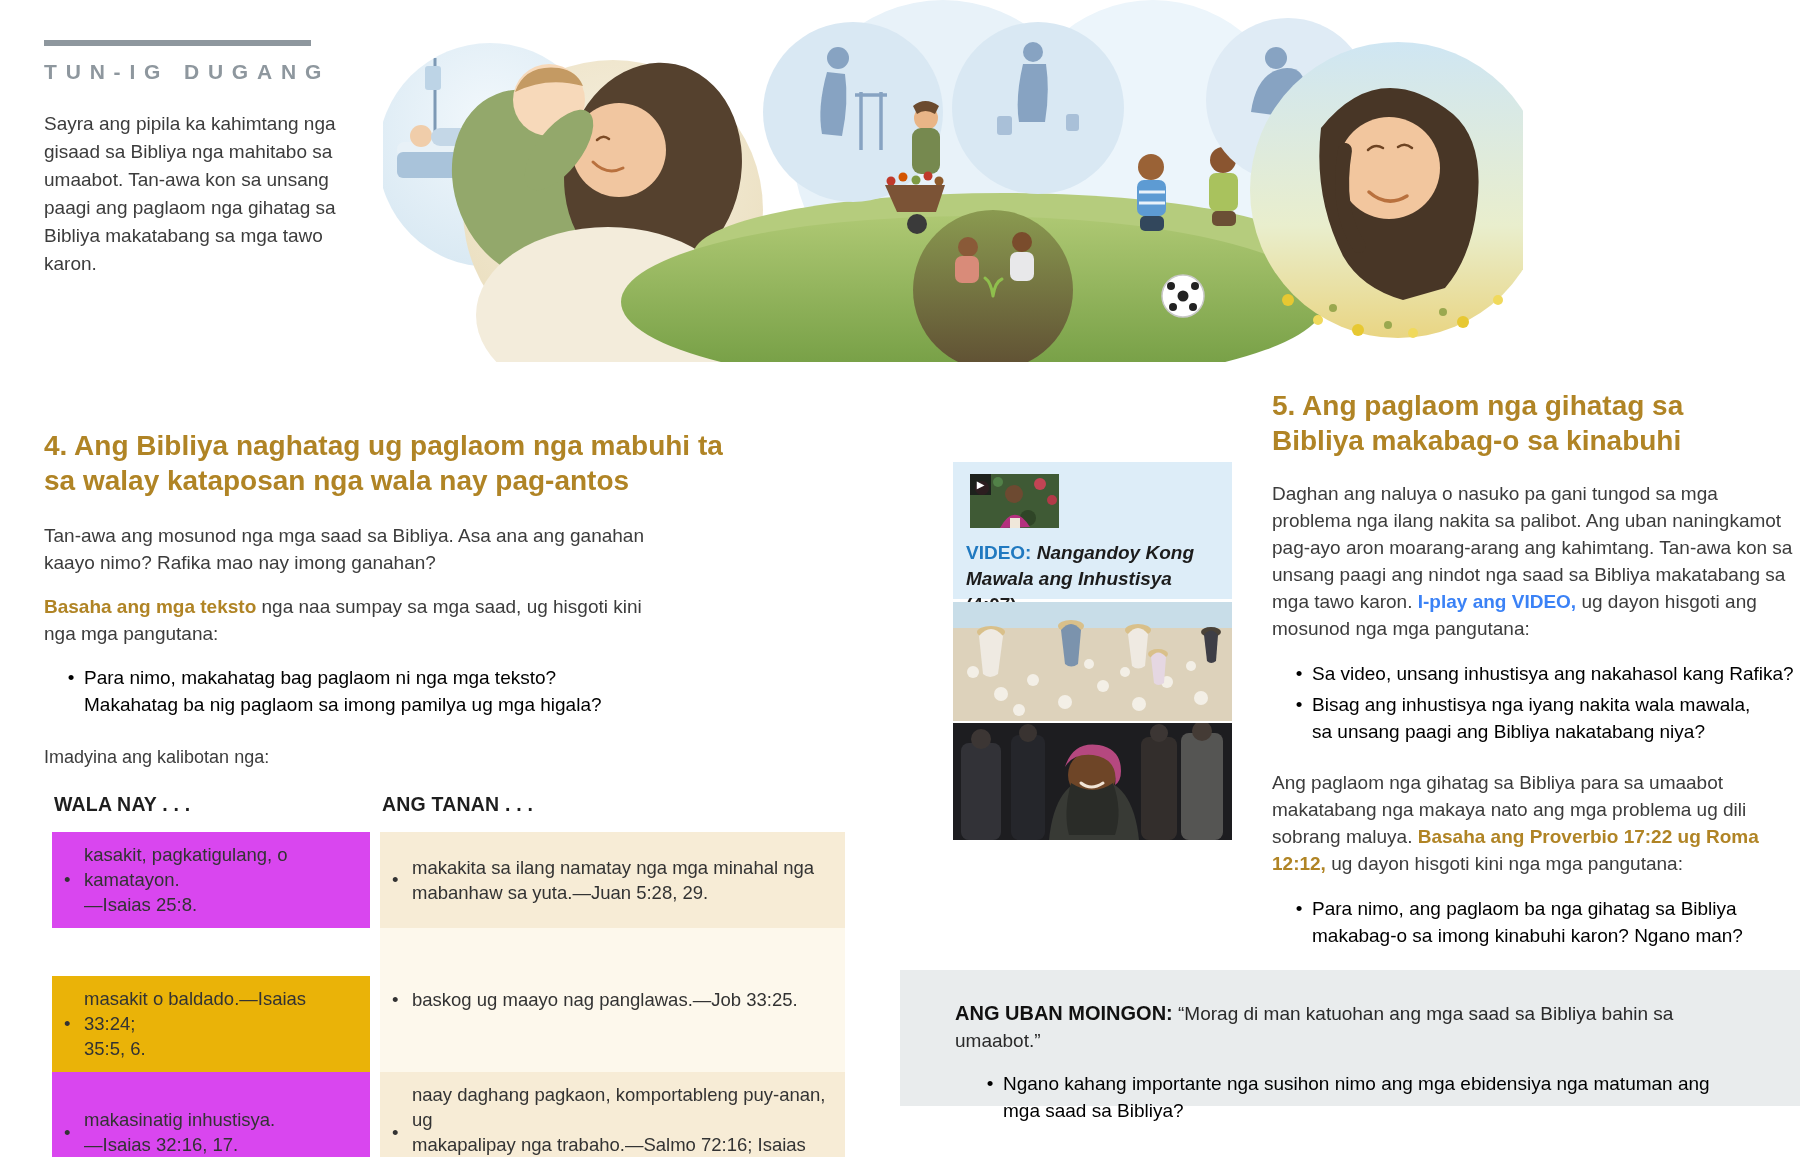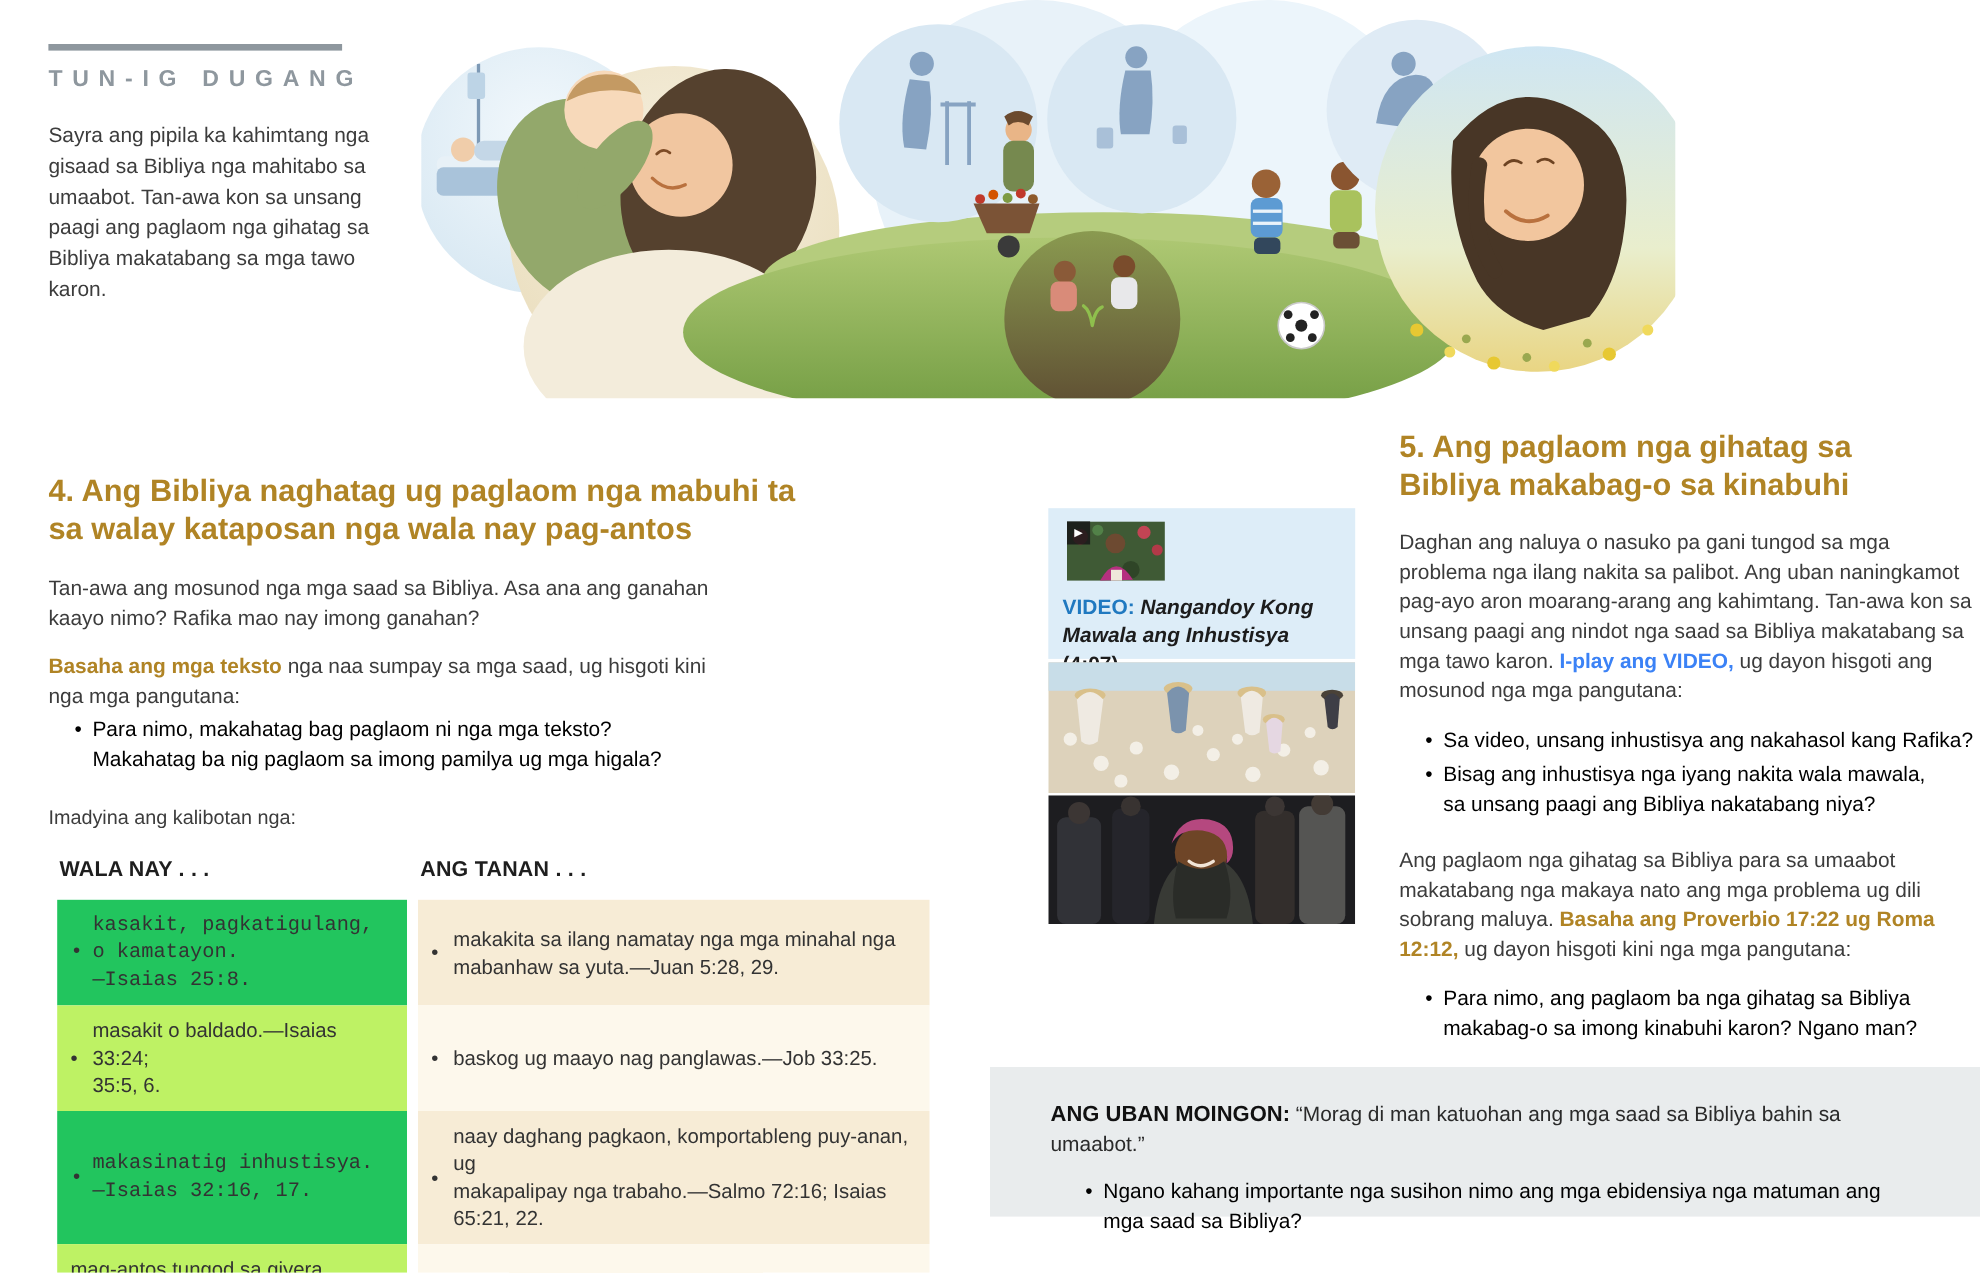--- a/index.html
+++ b/index.html
@@ -15,39 +15,39 @@
 
   
   #illustration { position:absolute; left:383px; top:0; width:1140px; height:362px; }
 
   
   #section4 { position:absolute; left:44px; top:428px; width:810px; }
   .h-gold { color:#b08425; font-weight:bold; font-size:28px; line-height:35px; }
   #section4 .h-gold { width:690px; margin-bottom:24px; }
   .para { font-size:19px; line-height:27px; color:#3c3c3c; }
   #section4 .p1 { width:610px; margin-bottom:17px; }
-  #section4 .p2 { width:620px; margin-bottom:3px; }
+  #section4 .p2 { width:620px; margin-bottom:17px; }
   .gold-link { color:#b08425; font-weight:bold; cursor:pointer; }
   .blue-link { color:#3b82f6; font-weight:bold; cursor:pointer; }
   .bullet-row { display:flex; font-size:19px; line-height:27px; color:#000000; }
   .bullet-row .dot { width:26px; text-align:center; flex:0 0 26px; }
   .bullet-row .dot::before { content:"•"; }
   .pre { white-space:pre-line; }
   #section4 .bullets { margin-left:14px; margin-bottom:26px; }
   #section4 .imagine { margin-bottom:22px; font-size:18px; }
 
   .promise-table { margin-left:8px; width:793px; display:grid;
                    grid-template-columns:318px 465px; column-gap:10px; }
   .pt-head { font-size:19.5px; font-weight:bold; color:#1e1e1e; padding:0 0 16px 2px; letter-spacing:0.2px; }
   .pt-cell { font-size:18.5px; line-height:25px; color:#333; padding:10px 14px 11px 12px;
              display:flex; align-items:center; }
   .pt-cell .dot { flex:0 0 20px; }
   .pt-cell .dot::before { content:"•"; }
-  .c1-odd  { background:#22c55e;font-family:Liberation Mono, monospace; }
-  .c1-even { background:#bef264; }
+  .c1-odd  { background:#d946ef; }
+  .c1-even { background:#eab308;margin-top:48px; }
   .c2-odd  { background:#f7ecd6; }
   .c2-even { background:#fdf8ec; }
 
   
   #video-box { position:absolute; left:953px; top:462px; width:279px; height:137px;
                background:#ddedf8; }
   .video-thumb { position:absolute; left:17px; top:12px; width:89px; height:54px; cursor:pointer; }
   .play-badge { position:absolute; left:0; top:0; width:21px; height:21px; background:rgba(25,25,25,.88);
                 color:#fff; font-size:10px; display:flex; align-items:center; justify-content:center; z-index:2;}
   .video-caption { position:absolute; left:13px; top:78px; width:256px; font-size:19px; line-height:26px; color:#1c1c1c; font-weight:bold; }

